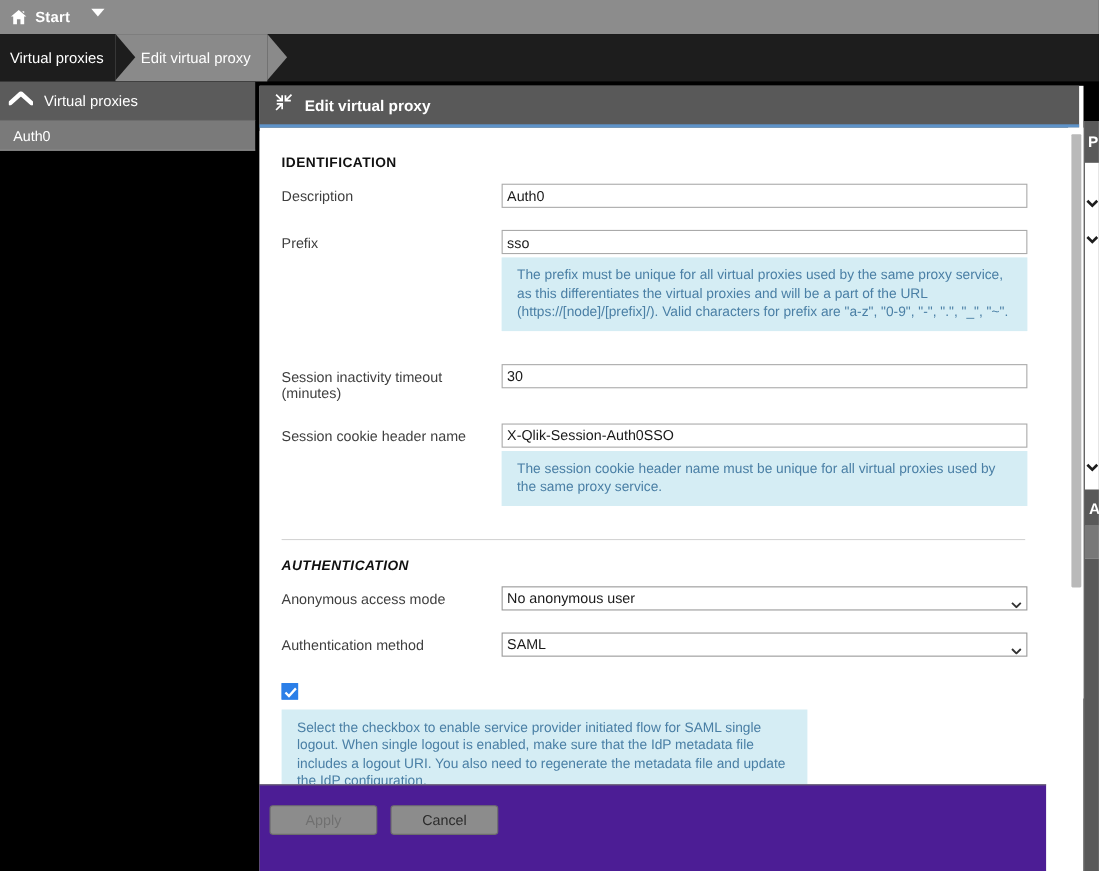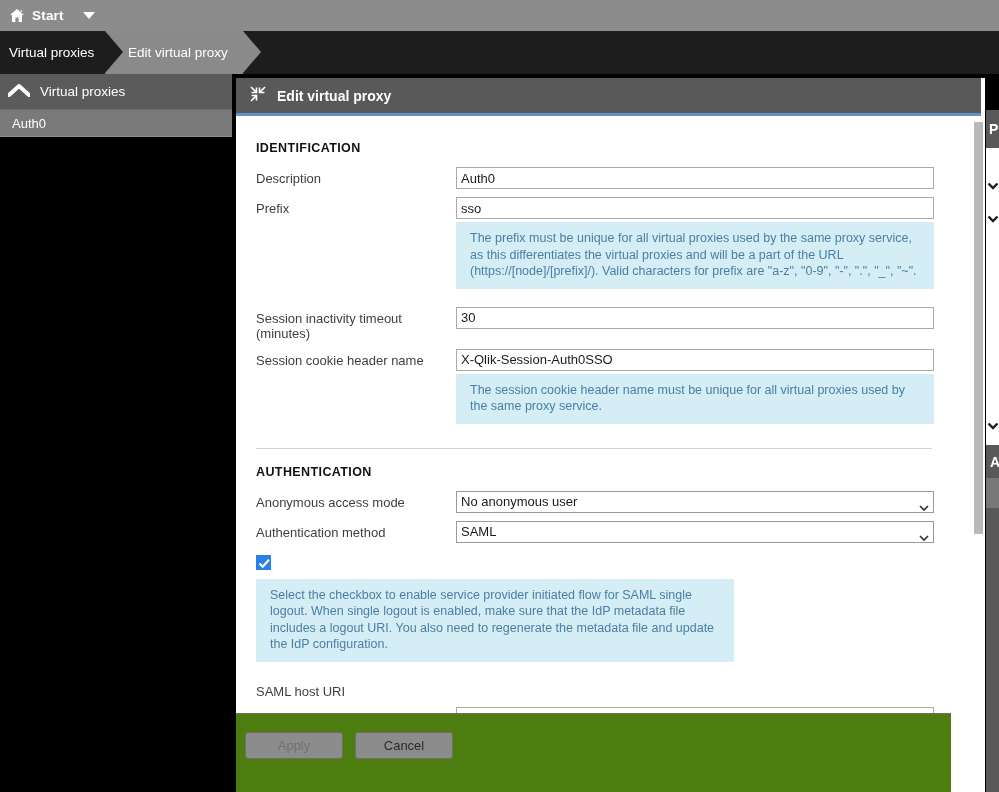--- a/index.html
+++ b/index.html
@@ -10,21 +10,21 @@
     background: #000000;
     font-family: "Liberation Sans", sans-serif;
   }
 
   
   .topbar {
     position: absolute; left: 0; top: 0; width: 999px; height: 31px;
     background: #8c8c8c;
     display: flex; align-items: center;
   }
-  .start-group { display: flex; align-items: center; padding-left: 9px; gap: 7px; cursor: default; }
+  .start-group { display: flex; padding-left: 9px; gap: 7px; cursor: default; }
   .home-icon { width: 16px; height: 15px; position: relative; display: inline-block; }
   .home-icon svg { display: block; }
   .start-label { color: #ffffff; font-size: 13.5px; font-weight: bold; letter-spacing: .2px; }
   .caret-down { width: 0; height: 0; border-left: 6px solid transparent; border-right: 6px solid transparent; border-top: 7px solid #ffffff; margin-left: 12px; }
 
   
   .crumbbar {
     position: absolute; left: 0; top: 31px; width: 999px; height: 43px;
     background: #1d1d1d;
   }
@@ -81,23 +81,23 @@
   .panel-body {
     position: absolute; left: 0; top: 41px; width: 741px; height: 594px;
     background: #ffffff; overflow: hidden;
   }
   .form-inner { padding: 22px 0 0 20px; }
 
   .section-title {
     font-size: 12.5px; font-weight: bold; color: #111111;
     letter-spacing: .4px; margin: 0 0 12px 0;
   }
-  .section-title.second { margin-top: 0; }
-
-  .row { display: flex; align-items: flex-start; margin-bottom: 8px; }
+  .section-title.second { margin-top: 0; font-style: italic; }
+
+  .row { display: flex; align-items: flex-start; margin-bottom: 20px; }
   .row-label {
     width: 200px; flex: 0 0 200px; font-size: 13px; color: #3f3f3f;
     line-height: 15px; padding-top: 4px;
   }
   .row-ctl { flex: 1 1 auto; }
 
   .tinput {
     width: 478px; height: 22px; border: 1px solid #aaaaaa; background: #ffffff;
     font-family: "Liberation Sans", sans-serif; font-size: 13px; color: #1a1a1a;
     padding: 0 4px; outline: none; display: block;
@@ -126,21 +126,21 @@
     width: 478px; height: 22px; border: 1px solid #aaaaaa; background: #ffffff;
     font-size: 13px; color: #1a1a1a; padding: 0 4px; display: flex; align-items: center;
   }
   .redact { display: inline-block; height: 13px; width: 146px; background: #23f223; margin: 0 0px; }
 
   .hr-sep { width: 676px; height: 1px; background: #d4d4d4; margin: 14px 0 16px 0; }
 
   
   .panel-foot {
     position: absolute; left: 0; top: 635px; width: 715px; height: 79px;
-    background: #4d7c0f; border-top: 1px solid #6f6f6f;
+    background: #4c1d95; border-top: 1px solid #6f6f6f;
   }
   .btn {
     position: absolute; top: 18px; height: 27px; width: 98px;
     border: 1px solid #6d6d6d; border-radius: 3px; background: #8c8c8c;
     font-family: "Liberation Sans", sans-serif; font-size: 13px;
     display: flex; align-items: center; justify-content: center;
   }
   .btn.apply { left: 9px; color: #707070; cursor: default; }
   .btn.cancel { left: 119px; color: #2b2b2b; cursor: pointer; }
 

